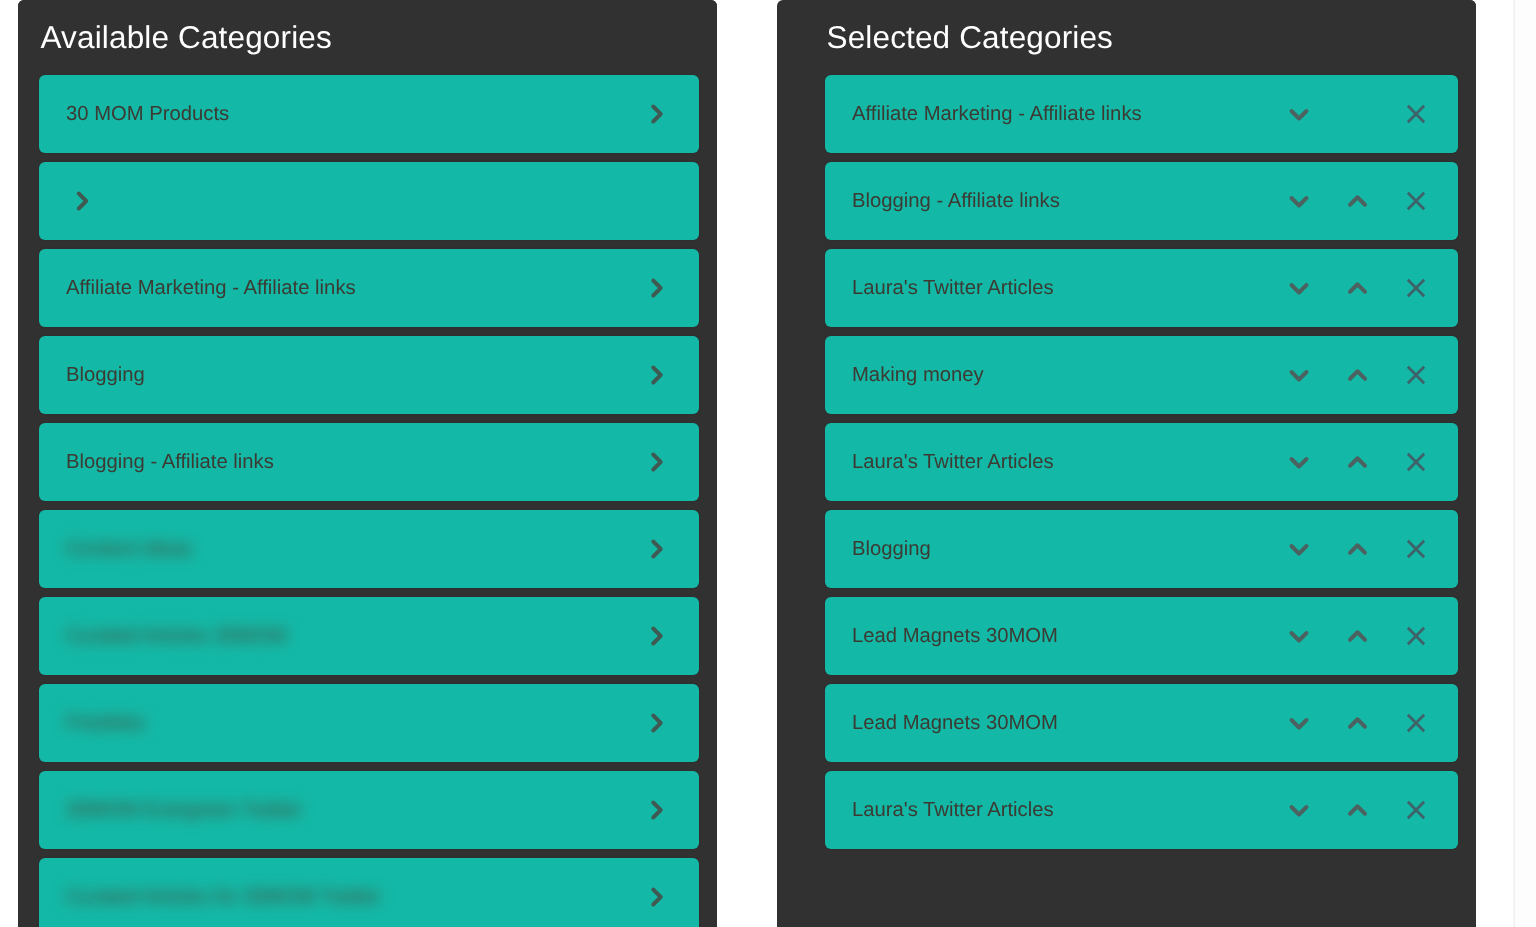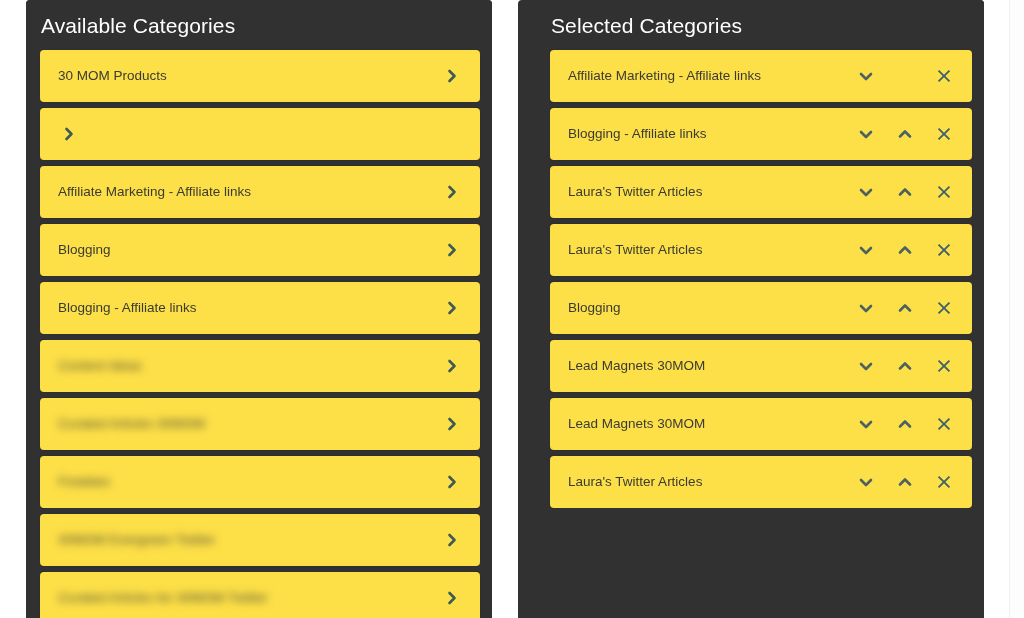--- a/index.html
+++ b/index.html
@@ -50,21 +50,21 @@
 
   .panel {
     position: absolute;
     top: 0;
     height: 618px;
     background: #313131;
     border-radius: 4px 4px 0 0;
     overflow: hidden;
   }
 
-  .panel.left  { left: 26px;  width: 466px; }
+  .panel.left  { left: 12px;  width: 466px; }
   .panel.right { left: 518px; width: 466px; padding-left: 18px; }
 
   .panel-header {
     height: 50px;
     padding: 0 0 0 15px;
     display: flex;
     align-items: center;
     background: #313131;
   }
   .panel-title {
@@ -76,21 +76,21 @@
   }
 
   .panel-list {
     padding: 0 12px 0 14px;
   }
 
   .cat-item {
     position: relative;
     height: 52px;
     margin-bottom: 6px;
-    background: #fde047;
+    background: #14b8a6;
     border-radius: 4px;
     display: flex;
     align-items: center;
     padding: 0 14px 0 18px;
     cursor: pointer;
     box-shadow: 0 0 0 1px rgba(0,0,0,0.04);
   }
 
   .cat-label {
     flex: 1 1 auto;
@@ -271,20 +271,38 @@
                 <polyline class="chev-stroke-slate" points="4,9.5 9,4.5 14,9.5"></polyline>
               </svg>
             </span>
             <span class="icon icon-close">
               <svg width="14" height="14" viewBox="0 0 14 14" aria-hidden="true">
                 <path class="x-fill" d="M2.2,0.9 L7,5.7 L11.8,0.9 L13.1,2.2 L8.3,7 L13.1,11.8 L11.8,13.1 L7,8.3 L2.2,13.1 L0.9,11.8 L5.7,7 L0.9,2.2 Z"></path>
               </svg>
             </span>
           </div>
           <div class="cat-item">
+            <span class="cat-label">Making money</span>
+            <span class="icon icon-chev-down">
+              <svg width="18" height="14" viewBox="0 0 18 14" aria-hidden="true">
+                <polyline class="chev-stroke-slate" points="4,5 9,10 14,5"></polyline>
+              </svg>
+            </span>
+            <span class="icon icon-chev-up">
+              <svg width="18" height="14" viewBox="0 0 18 14" aria-hidden="true">
+                <polyline class="chev-stroke-slate" points="4,9.5 9,4.5 14,9.5"></polyline>
+              </svg>
+            </span>
+            <span class="icon icon-close">
+              <svg width="14" height="14" viewBox="0 0 14 14" aria-hidden="true">
+                <path class="x-fill" d="M2.2,0.9 L7,5.7 L11.8,0.9 L13.1,2.2 L8.3,7 L13.1,11.8 L11.8,13.1 L7,8.3 L2.2,13.1 L0.9,11.8 L5.7,7 L0.9,2.2 Z"></path>
+              </svg>
+            </span>
+          </div>
+          <div class="cat-item">
             <span class="cat-label">Laura's Twitter Articles</span>
             <span class="icon icon-chev-down">
               <svg width="18" height="14" viewBox="0 0 18 14" aria-hidden="true">
                 <polyline class="chev-stroke-slate" points="4,5 9,10 14,5"></polyline>
               </svg>
             </span>
             <span class="icon icon-chev-up">
               <svg width="18" height="14" viewBox="0 0 18 14" aria-hidden="true">
                 <polyline class="chev-stroke-slate" points="4,9.5 9,4.5 14,9.5"></polyline>
               </svg>

